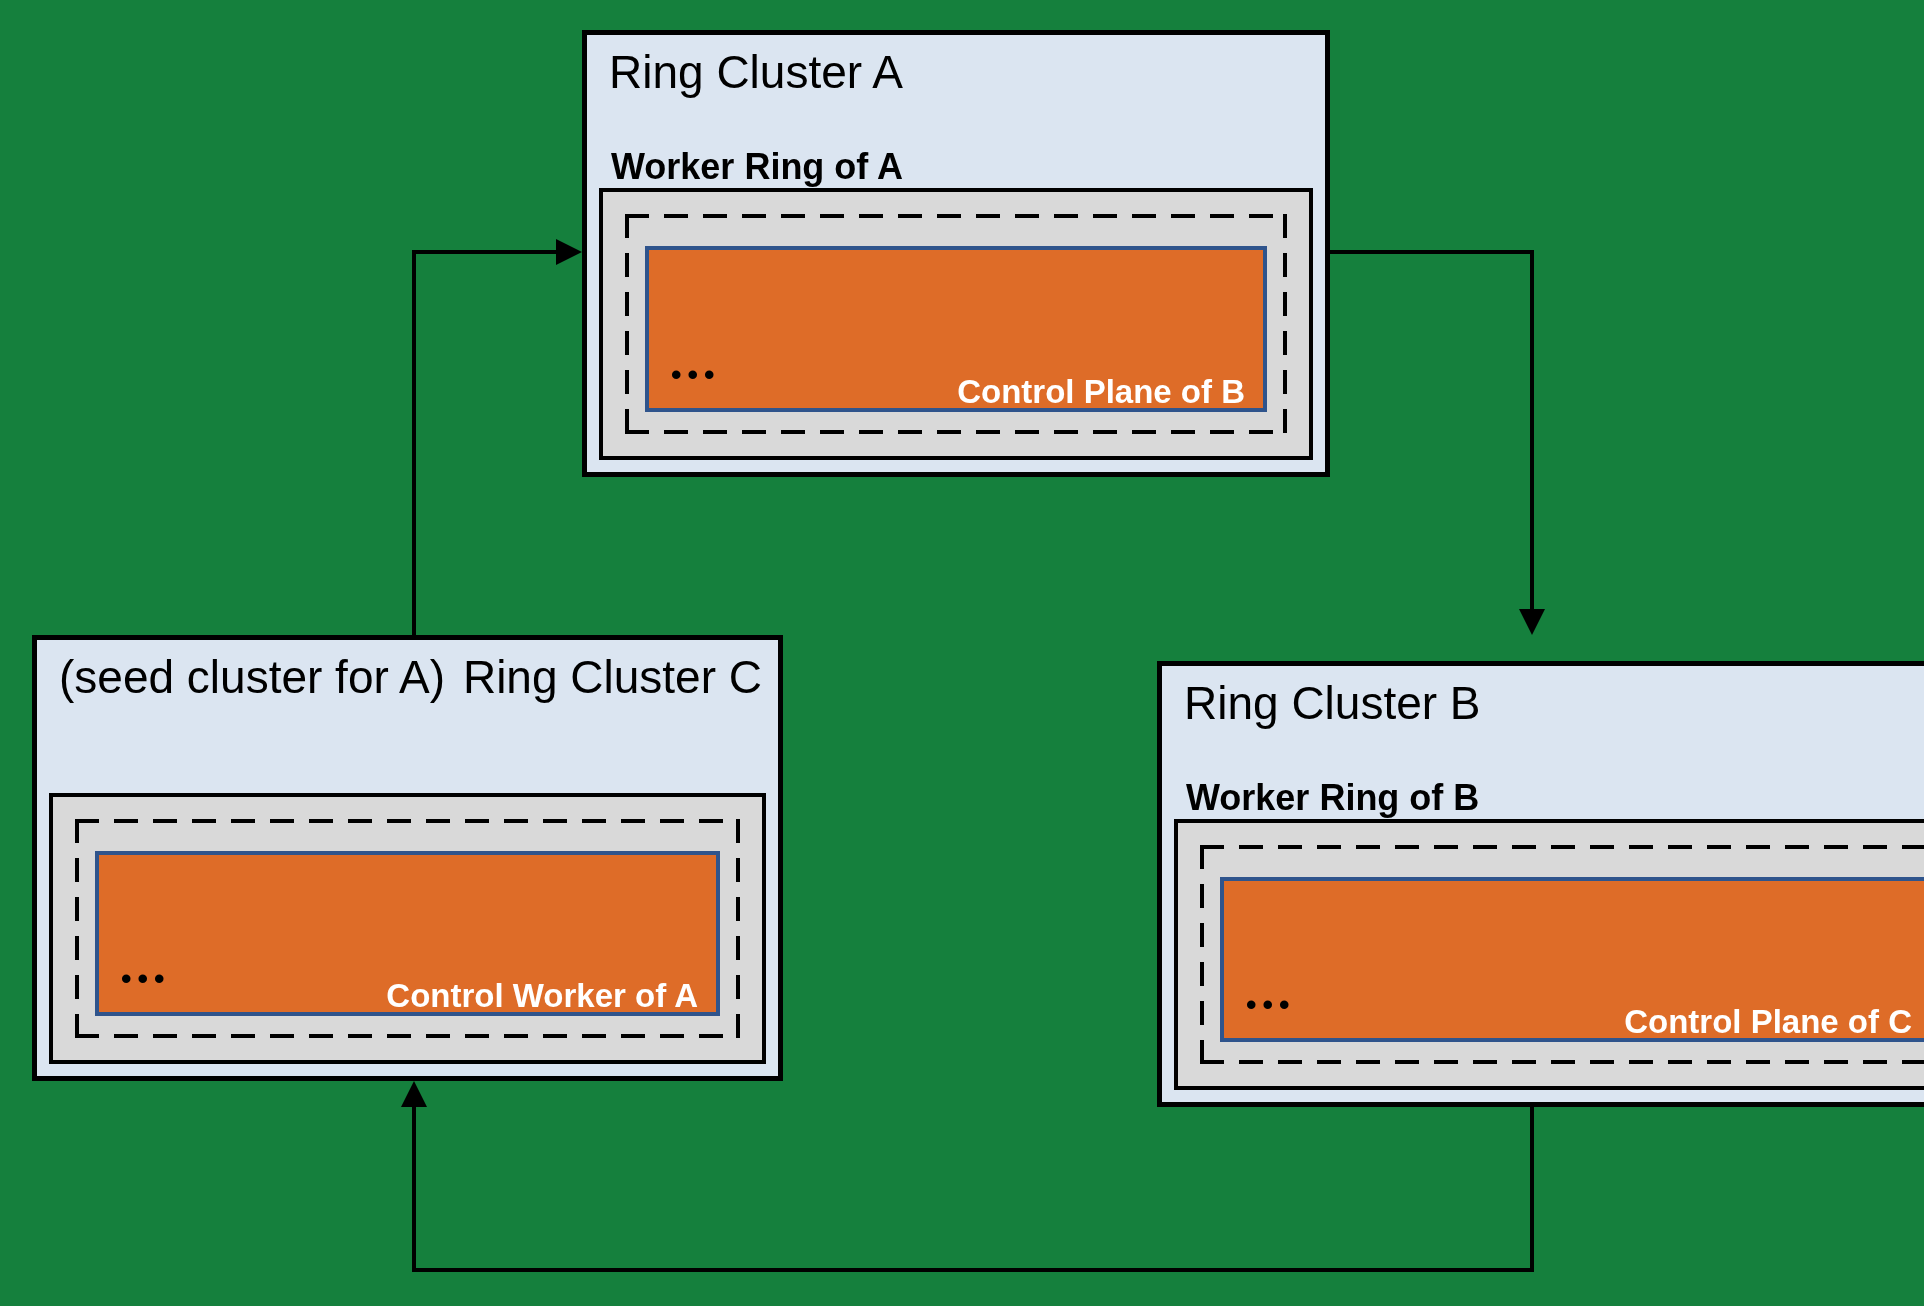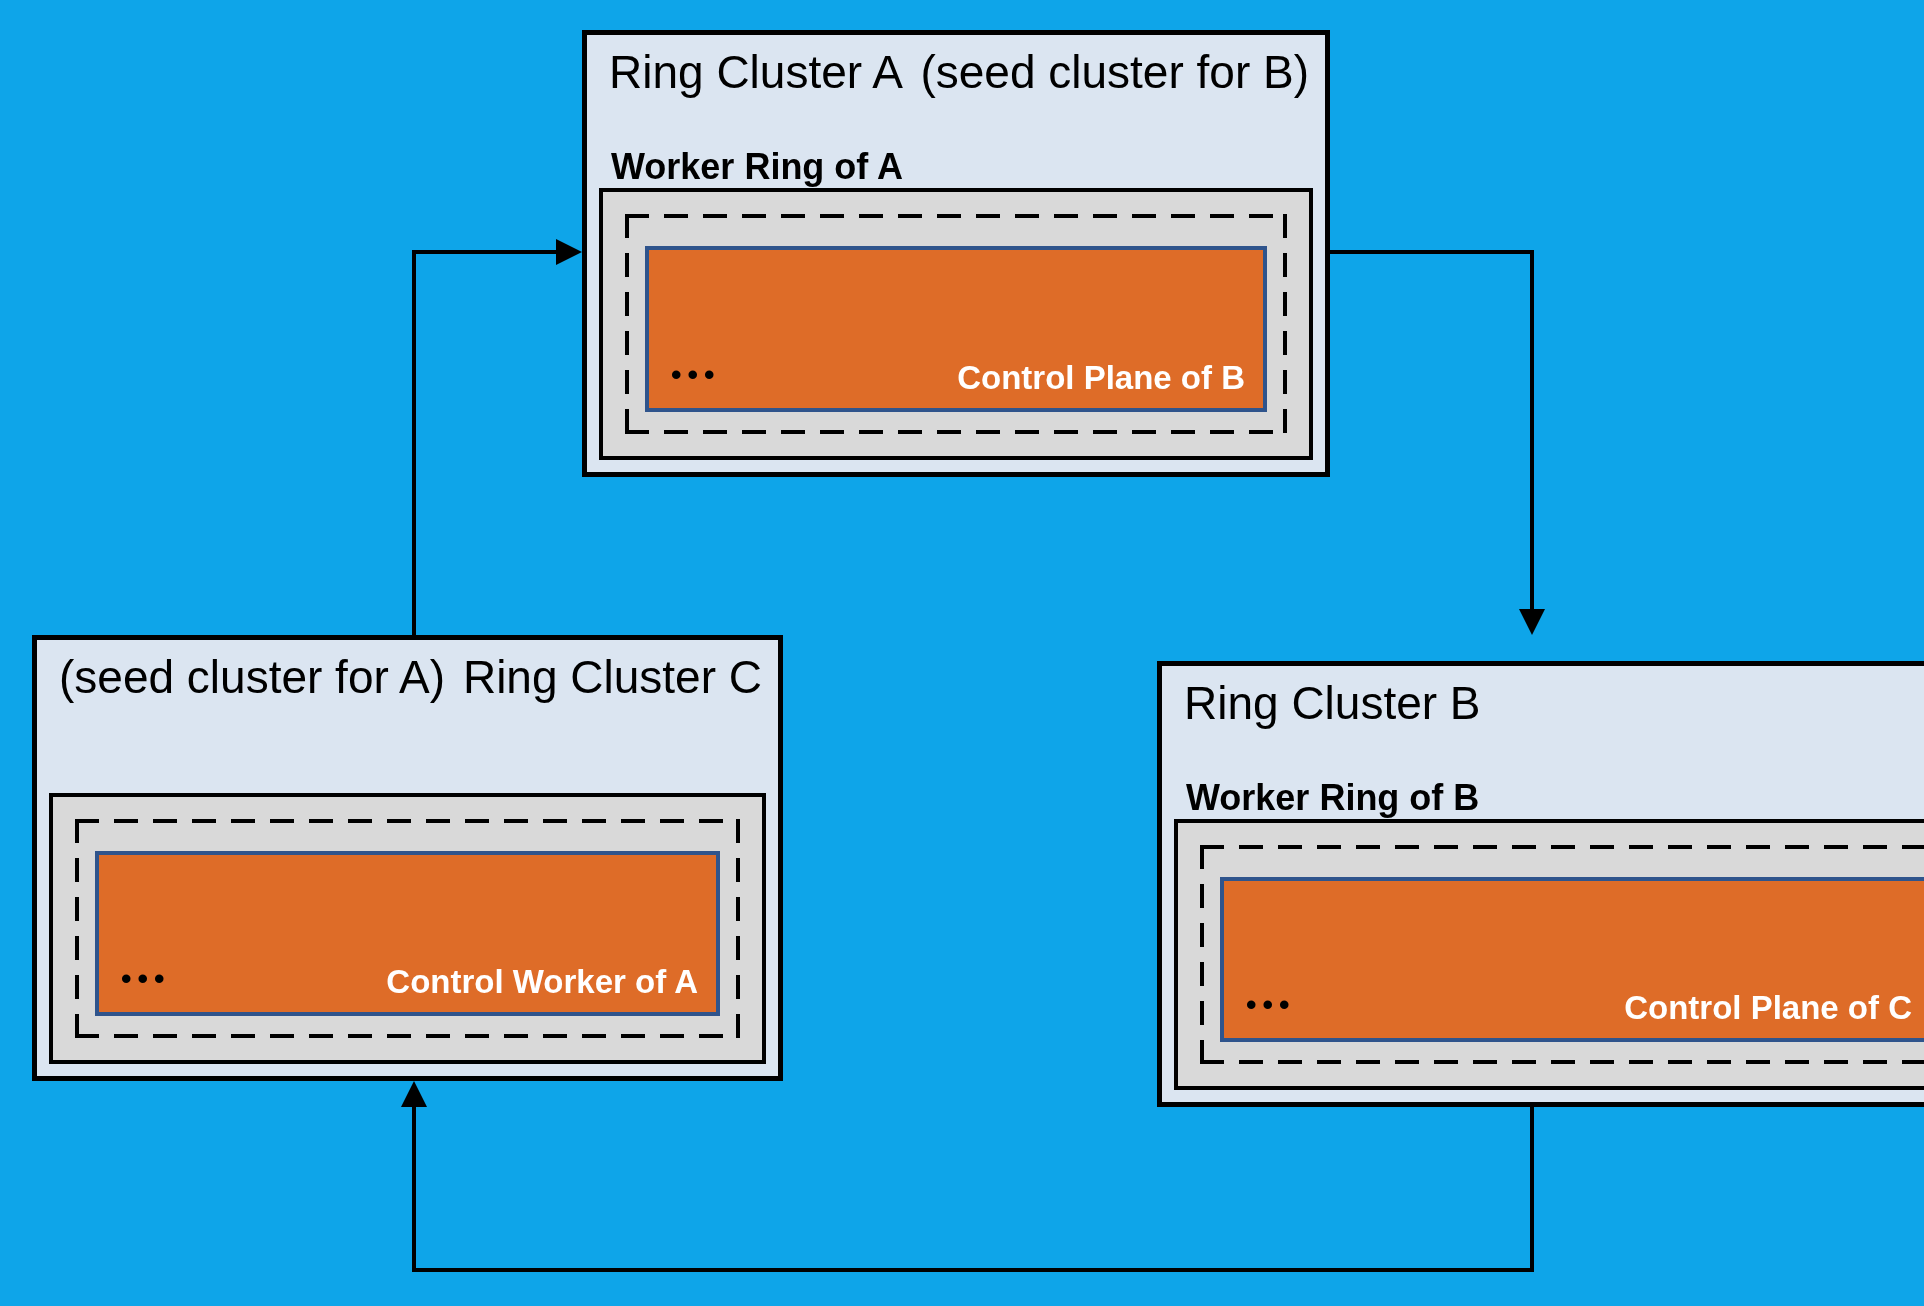--- a/index.html
+++ b/index.html
@@ -1,18 +1,18 @@
 <!DOCTYPE html>
 <html><head>
 <meta charset="utf-8">
 <style>
   * { margin:0; padding:0; box-sizing:border-box; }
   html,body { width:1924px; height:1306px; background:#ffffff; overflow:hidden;
               font-family:"Liberation Sans","DejaVu Sans",sans-serif; }
-  .canvas { position:relative; width:1924px; height:1306px; background:#0ea5e9; }
+  .canvas { position:relative; width:1924px; height:1306px; background:#15803d; }
 
   .arrows { position:absolute; left:0; top:0; width:1924px; height:1306px; pointer-events:none; }
 
   .cluster { position:absolute; background:#dbe5f1; border:5px solid #000; }
   .cluster-a { left:582px; top:30px;  width:748px; height:447px; }
   .cluster-c { left:32px;  top:635px; width:751px; height:446px; }
   .cluster-b { left:1157px;top:635px; width:840px; height:446px;margin-top:26px; }
 
   .title-row { position:absolute; top:10px; left:22px; right:16px;
                display:flex; justify-content:space-between; align-items:baseline;
@@ -26,21 +26,21 @@
   .dashed-frame { position:absolute; inset:22px;
     background:
       repeating-linear-gradient(90deg,#000 0 24px,transparent 24px 39px) left top / 100% 4px no-repeat,
       repeating-linear-gradient(90deg,#000 0 24px,transparent 24px 39px) left bottom / 100% 4px no-repeat,
       repeating-linear-gradient(180deg,#000 0 24px,transparent 24px 39px) left top / 4px 100% no-repeat,
       repeating-linear-gradient(180deg,#000 0 24px,transparent 24px 39px) right top / 4px 100% no-repeat;
   }
 
   .control-plane { position:absolute; left:42px; right:42px; top:54px; bottom:44px;
                    background:#de6c28; border:4px solid #2f548c; }
-  .cp-label { position:absolute; right:18px; bottom:14px;
+  .cp-label { position:absolute; right:18px; bottom:0;
               font-size:33px; font-weight:700; color:#ffffff; line-height:1; white-space:nowrap; }
   .dots { position:absolute; left:22px; bottom:18px;
           font-size:30px; font-weight:700; color:#000; letter-spacing:6px; line-height:1; }
 </style>
 </head>
 <body>
 
 <div class="canvas">
 
   <svg class="arrows" viewBox="0 0 1924 1306" xmlns="http://www.w3.org/2000/svg">
@@ -54,21 +54,20 @@
     </g>
     <g>
       <path d="M 1532 1081 L 1532 1270 L 414 1270 L 414 1103" fill="none" stroke="#000" stroke-width="4"></path>
       <polygon points="414,1081 401,1107 427,1107" fill="#000"></polygon>
     </g>
   </svg>
 
   <div class="cluster cluster-a">
     <div class="title-row">
       <span>Ring Cluster A</span>
-      <span>(seed cluster for B)</span>
     </div>
     <div class="worker-label">Worker Ring of A</div>
     <div class="worker-zone">
       <div class="dashed-frame"></div>
       <div class="control-plane">
         <span class="dots">•••</span>
         <span class="cp-label">Control Plane of B</span>
       </div>
     </div>
   </div>

